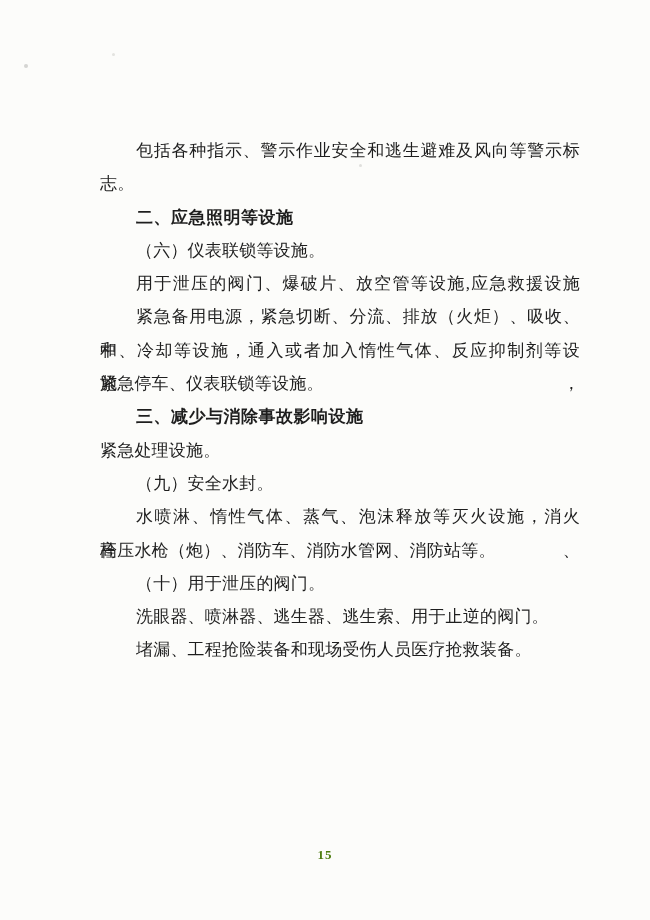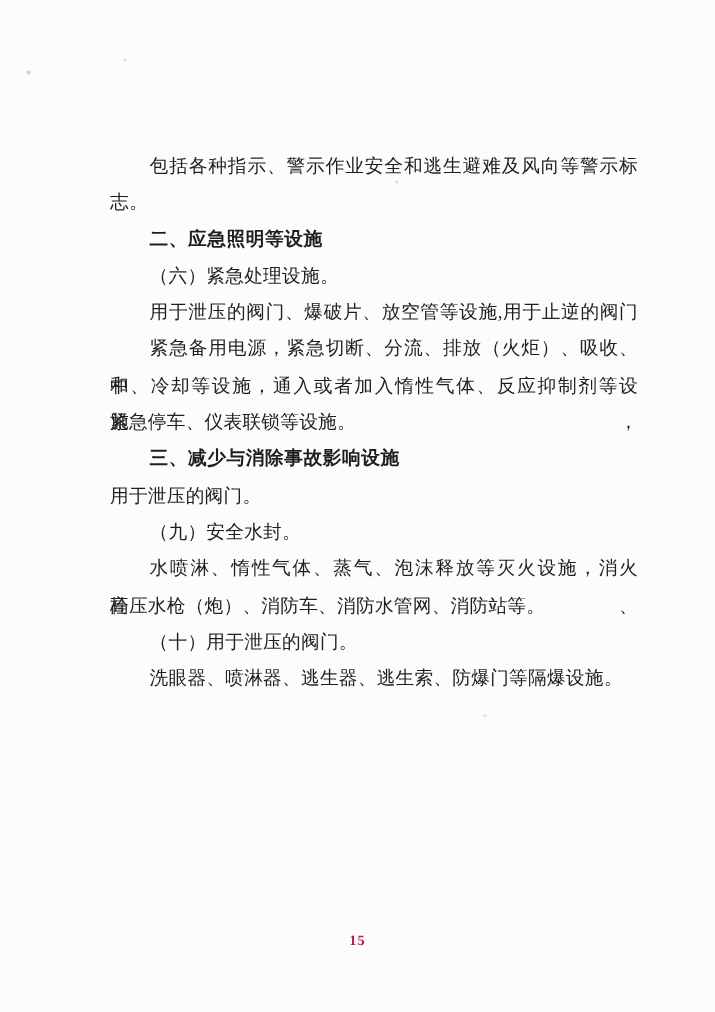--- a/index.html
+++ b/index.html
@@ -36,21 +36,21 @@
     letter-spacing: 0.5px;
   }
   .pageno {
     position: absolute;
     left: 0;
     right: 0;
     top: 847px;
     text-align: center;
     font-size: 13px;
     font-weight: 600;
-    color: #be185d;
+    color: #4d7c0f;
     letter-spacing: 1px;
     font-family: "Liberation Serif", serif;
   }
   .speck {
     position: absolute;
     border-radius: 50%;
     background: #b5b5b0;
   }
   .speck.s1 { left: 24px;  top: 64px;  width: 4px; height: 4px; opacity: 0.55; }
   .speck.s2 { left: 112px; top: 53px;  width: 3px; height: 3px; opacity: 0.35; }
@@ -64,29 +64,30 @@
 
   <span class="speck s1"></span>
   <span class="speck s2"></span>
   <span class="speck s3"></span>
   <span class="speck s4"></span>
 
   <div class="content">
     <div class="line indent stretch">包括各种指示、警示作业安全和逃生避难及风向等警示标</div>
     <div class="line">志。</div>
     <div class="line indent heading">二、应急照明等设施</div>
-    <div class="line indent">（六）紧急处理设施。</div>
-    <div class="line indent stretch">用于泄压的阀门、爆破片、放空管等设施,用于止逆的阀门</div>
+    <div class="line indent">（六）仪表联锁等设施。</div>
+    <div class="line indent stretch">用于泄压的阀门、爆破片、放空管等设施,应急救援设施</div>
     <div class="line indent stretch">紧急备用电源，紧急切断、分流、排放（火炬）、吸收、中</div>
     <div class="line stretch">和、冷却等设施，通入或者加入惰性气体、反应抑制剂等设施，</div>
     <div class="line">紧急停车、仪表联锁等设施。</div>
     <div class="line indent heading">三、减少与消除事故影响设施</div>
-    <div class="line">用于泄压的阀门。</div>
+    <div class="line">紧急处理设施。</div>
     <div class="line indent">（九）安全水封。</div>
     <div class="line indent stretch">水喷淋、惰性气体、蒸气、泡沫释放等灭火设施，消火栓、</div>
     <div class="line">高压水枪（炮）、消防车、消防水管网、消防站等。</div>
     <div class="line indent">（十）用于泄压的阀门。</div>
-    <div class="line indent">洗眼器、喷淋器、逃生器、逃生索、防爆门等隔爆设施。</div>
+    <div class="line indent">洗眼器、喷淋器、逃生器、逃生索、用于止逆的阀门。</div>
+    <div class="line indent">堵漏、工程抢险装备和现场受伤人员医疗抢救装备。</div>
   </div>
 
   <div class="pageno">15</div>
 
 </div>
 
 </body></html>

